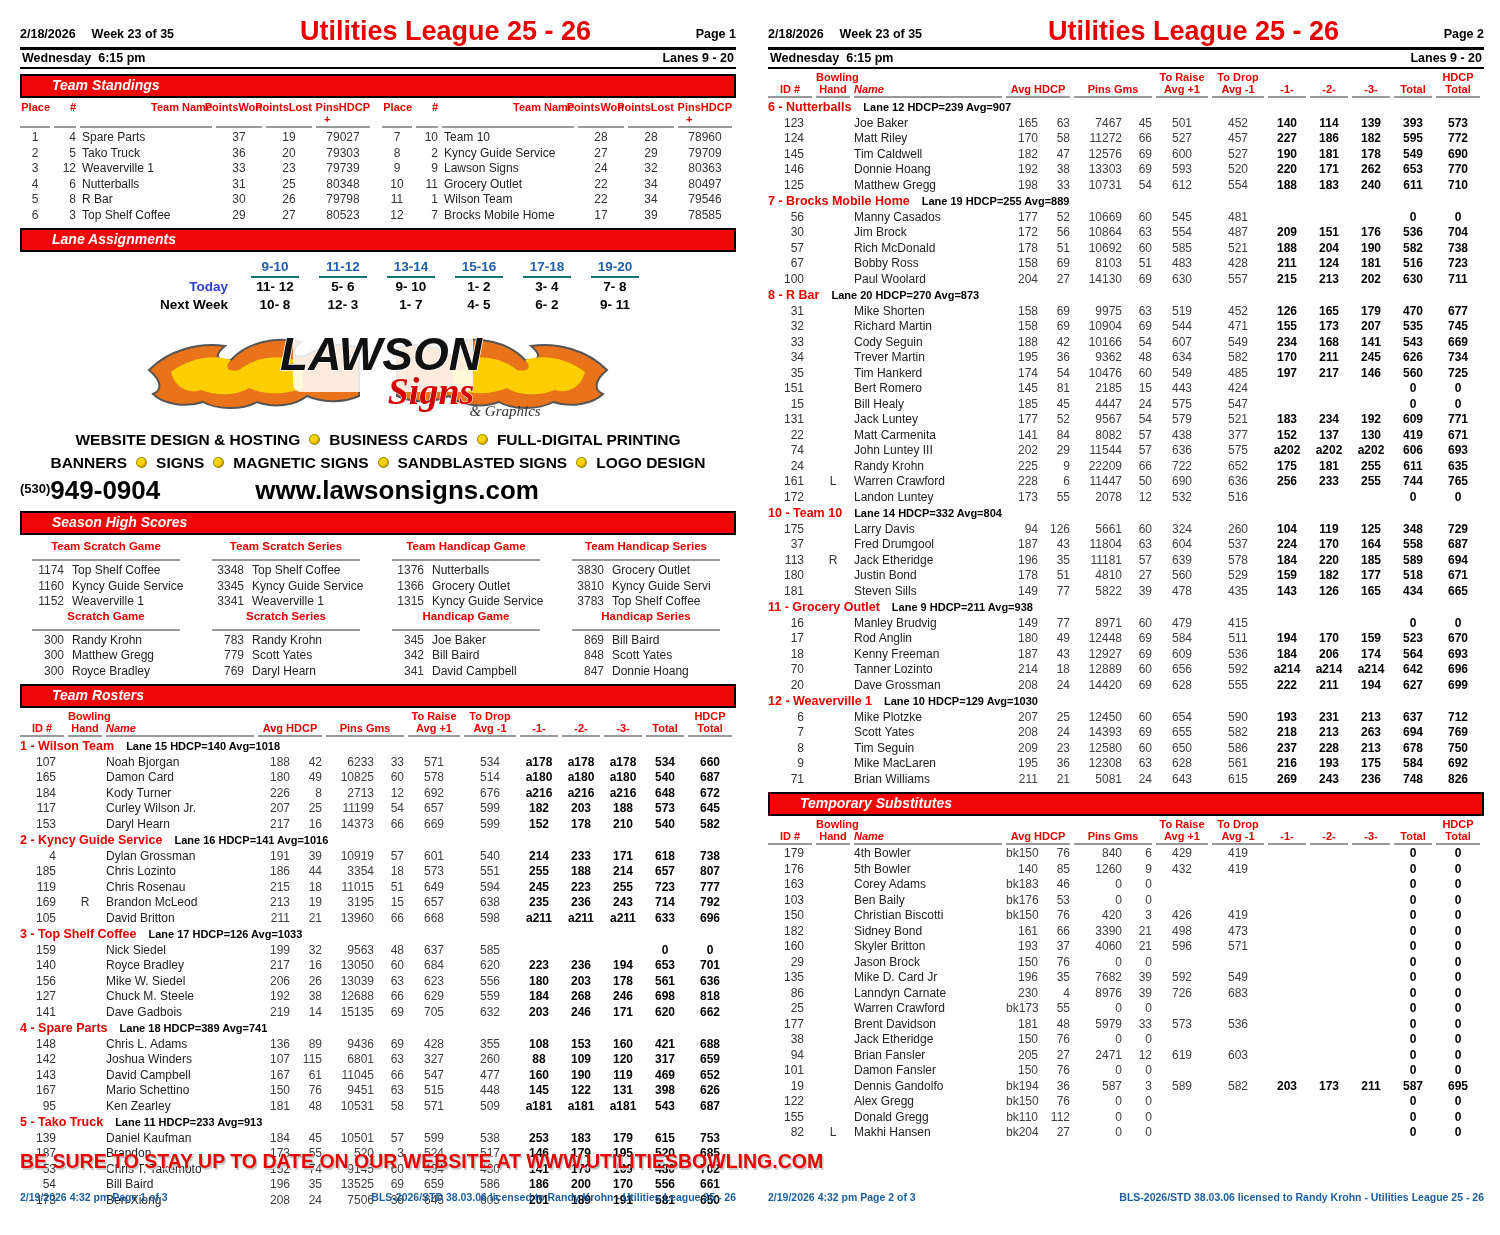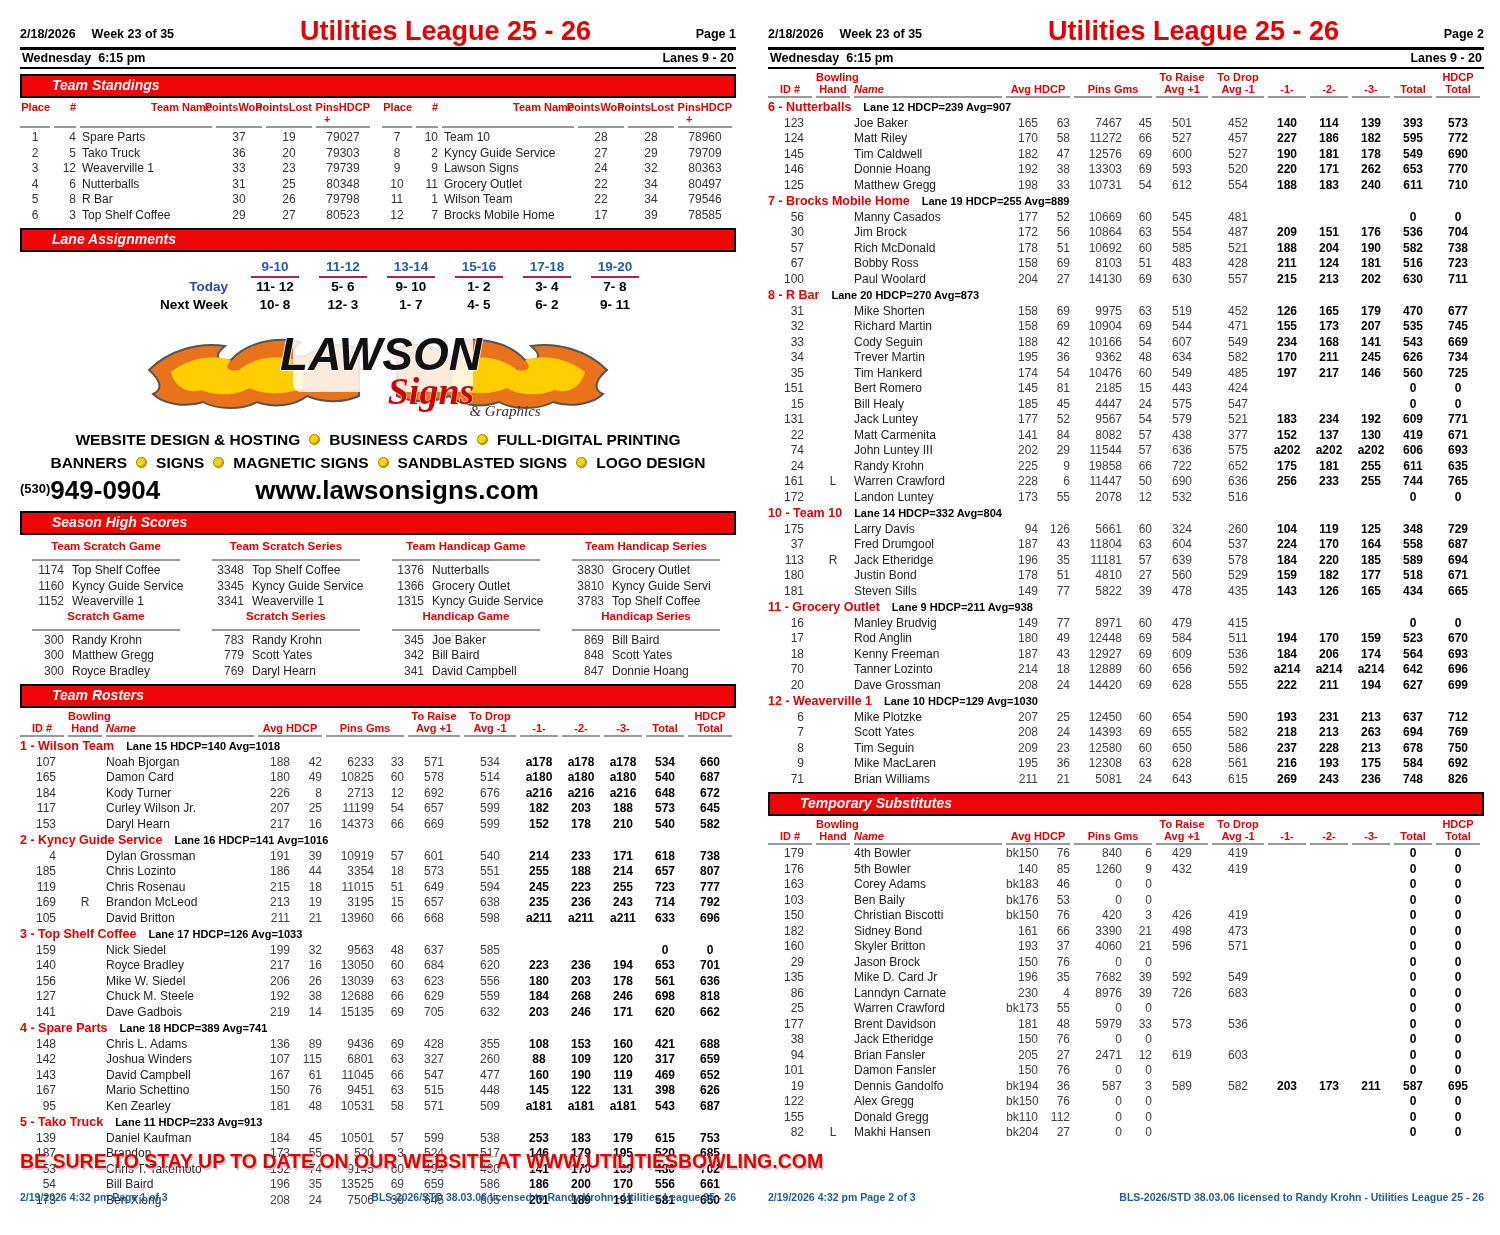--- a/index.html
+++ b/index.html
@@ -26,21 +26,21 @@
   .sgrid { display:grid; grid-template-columns:30px 22px 132px 46px 46px 54px; column-gap:4px; font-size:12px; line-height:15.5px; width:350px; }
   .sg-h { display:flex; justify-content:flex-end; border-bottom:2px solid #999; color:#e60000; font-weight:700; font-size:11px; line-height:11.5px; text-align:center; padding-bottom:1px; margin-bottom:2px; }
   .sg-h.left { text-align:left; }
   .sc-place { text-align:center; color:#333; }
   .sc-num { text-align:right; color:#333; }
   .sc-name { text-align:left; color:#222; padding-left:2px; }
   .sc-c { text-align:center; color:#333; }
 
   
   .lgrid { display:grid; grid-template-columns:100px repeat(6,62px); column-gap:6px; font-size:13.5px; font-weight:700; line-height:18px; margin:6px 0 2px 118px; }
-  .lp-h { color:#1f5fa8; text-align:center; border-bottom:2px solid #be185d; margin:0 7px; }
+  .lp-h { color:#1f5fa8; text-align:center; border-bottom:2px solid #0f766e; margin:0 7px; }
   .lp-v { text-align:center; white-space:pre; }
   .lp-today { color:#2d3fd0; text-align:right; padding-right:10px; }
   .lp-next { color:#000; text-align:right; padding-right:10px; }
 
   
   .ad { text-align:center; margin-top:2px; }
   .ad-lines div { display:flex; justify-content:center; align-items:center; gap:9px; font-weight:700; font-size:15.5px; line-height:23px; white-space:nowrap; }
   .bullet { display:inline-block; width:11px; height:11px; border-radius:50%; background:#ffd400; border:1.5px solid #8a8a00; box-shadow:inset -1px -1px 1px #c98f00; }
   .ad-contact { display:flex; justify-content:flex-start; align-items:baseline; gap:95px; font-weight:700; margin-top:1px; }
   .phone { font-size:26px; }
@@ -1140,21 +1140,21 @@
         <div class="c-g">a202</div>
         <div class="c-g">a202</div>
         <div class="c-g">a202</div>
         <div class="c-g">606</div>
         <div class="c-g">693</div>
         <div class="c-id">24</div>
         <div class="c-hand"></div>
         <div class="c-name">Randy Krohn</div>
         <div class="c-num">225</div>
         <div class="c-num">9</div>
-        <div class="c-num">19858</div>
+        <div class="c-num">22209</div>
         <div class="c-num">66</div>
         <div class="c-mid">722</div>
         <div class="c-mid">652</div>
         <div class="c-g">175</div>
         <div class="c-g">181</div>
         <div class="c-g">255</div>
         <div class="c-g">611</div>
         <div class="c-g">635</div>
         <div class="c-id">161</div>
         <div class="c-hand">L</div>

